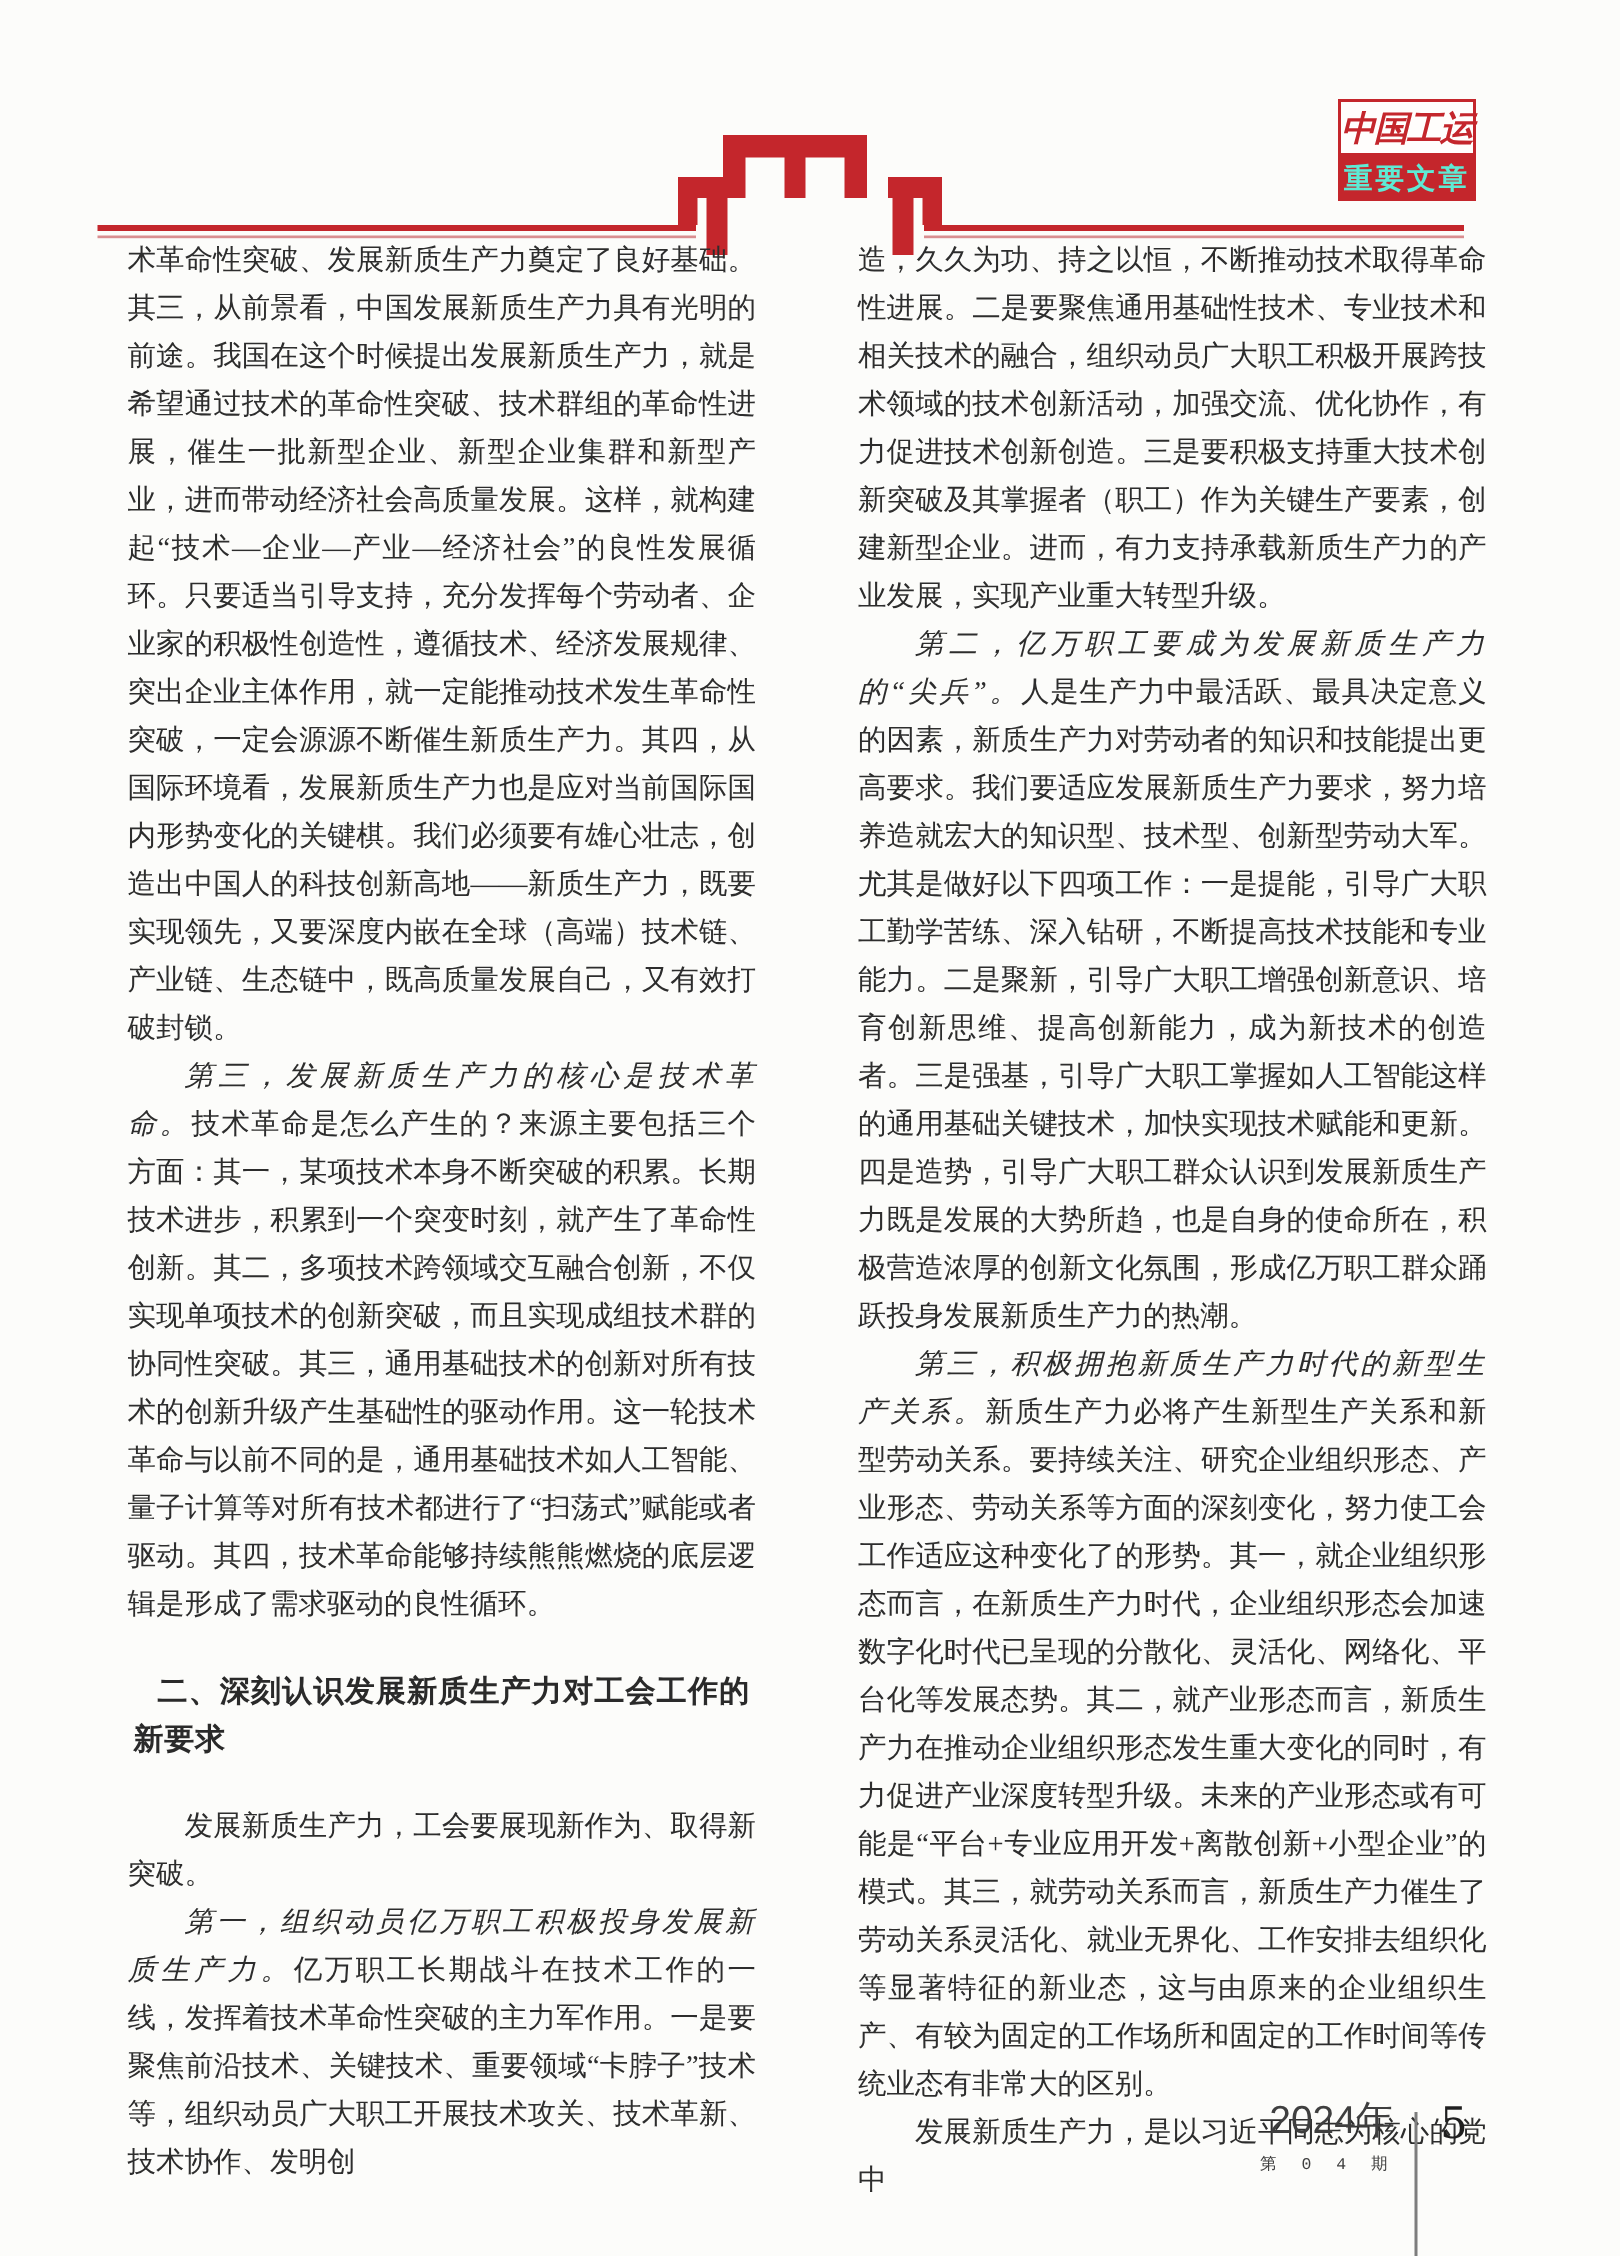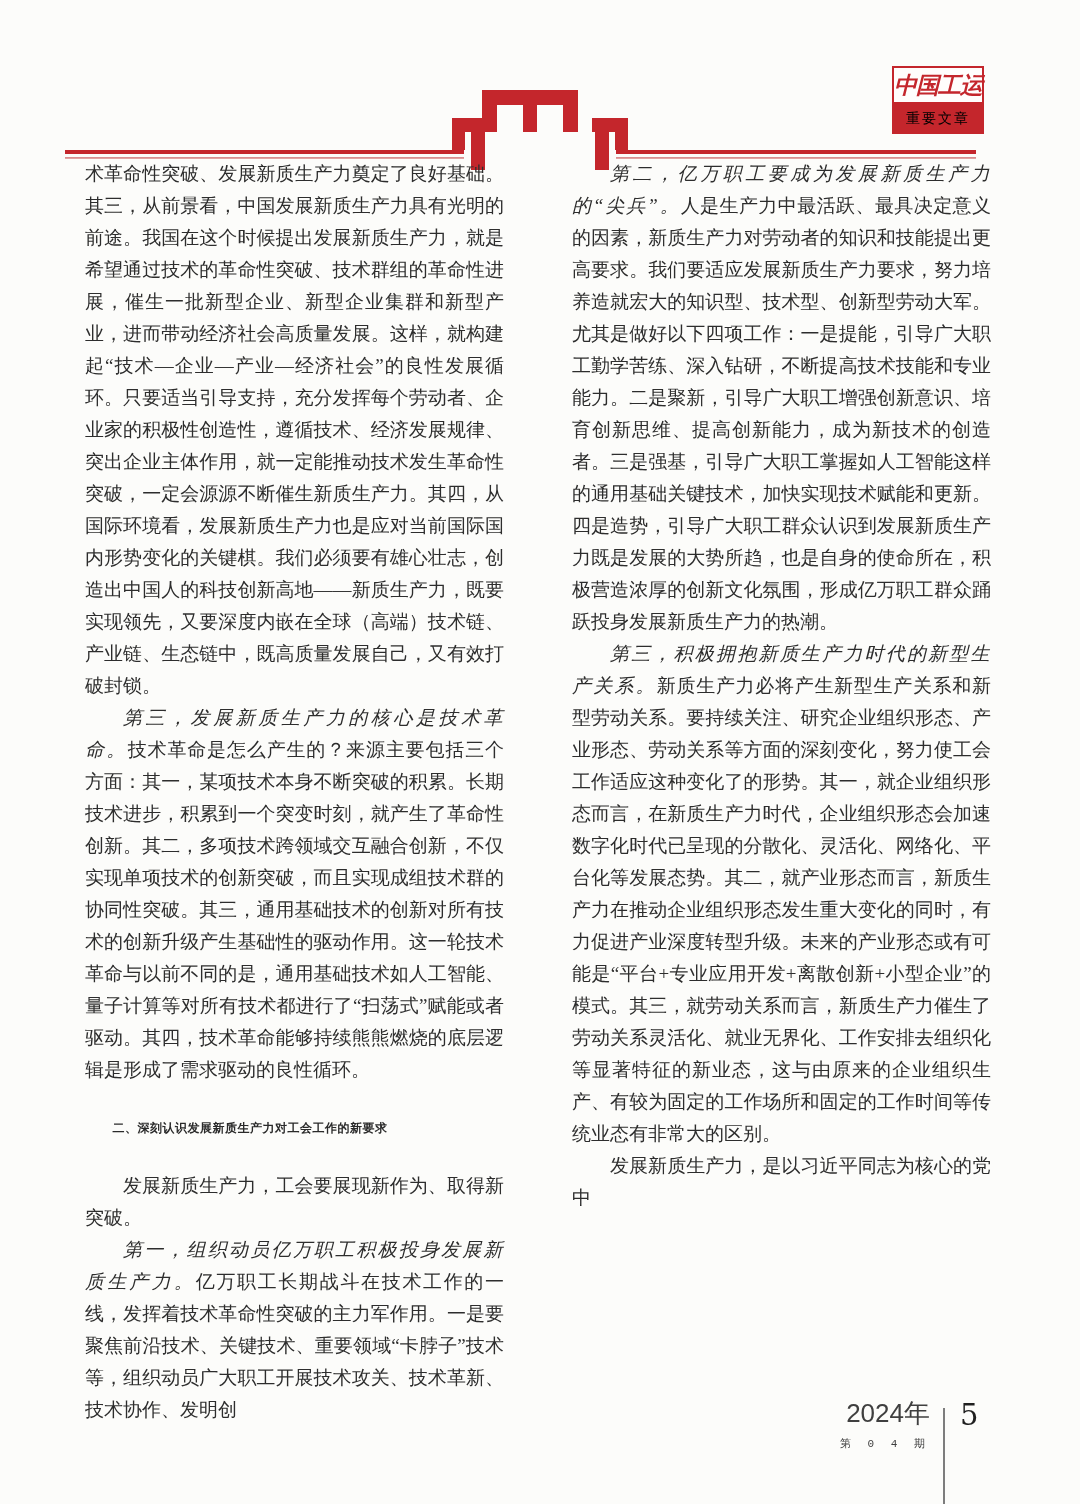--- a/index.html
+++ b/index.html
@@ -15,43 +15,43 @@
   .logo{position:absolute;left:892px;top:66px;width:92px;}
   .logo-brand{
     box-sizing:border-box;height:38px;
     background:#fffdfc;border:2px solid var(--accent,#c4262c);
     color:var(--accent,#c4262c);
     display:flex;align-items:center;justify-content:center;
     font-family:"DejaVu Serif",serif;font-style:italic;font-weight:bold;
     font-size:23px;letter-spacing:-1px;white-space:nowrap;
   }
   .logo-tag{
-    height:30px;background:var(--accent,#c4262c);color:#000000;
+    height:30px;background:var(--accent,#c4262c);color:#5eead4;
     display:flex;align-items:center;justify-content:center;
-    font-family:"Liberation Sans","DejaVu Sans",sans-serif;font-weight:normal;
-    font-size:14px;letter-spacing:2px;white-space:nowrap;
+    font-family:"Liberation Sans","DejaVu Sans",sans-serif;font-weight:bold;
+    font-size:19px;letter-spacing:2px;white-space:nowrap;
   }
   
   .content{
     position:absolute;left:85px;top:158px;width:906px;
     display:flex;gap:68px;
   }
   .col{
     width:431px;
     text-align:justify;
     font-size:19px;line-height:32px;
     color:#2d2d2d;
   }
   .body-para{margin:0;}
   .body-para.indent{text-indent:2em;}
   .lead-kai{font-style:italic;letter-spacing:1.5px;}
   .section-heading{
     font-family:"Liberation Sans","DejaVu Sans",sans-serif;
-    font-size:12px;font-weight:bold;color:#2a2a2a;
-    margin:26px 18px 26px;text-indent:0.8em;letter-spacing:0.5px;
+    font-size:20px;font-weight:bold;color:#2a2a2a;
+    margin:26px 4px 26px;text-indent:0.8em;letter-spacing:0.5px;
   }
   
   .footer{position:absolute;left:760px;top:1398px;width:320px;height:106px;}
   .footer-meta{position:absolute;right:150px;top:0;text-align:right;color:#3f3f3f;}
   .footer-year{
     font-family:"Liberation Sans","DejaVu Sans",sans-serif;
     font-size:26px;line-height:30px;
   }
   .footer-issue{
     font-family:Liberation Mono, monospace;
@@ -104,20 +104,21 @@
 
   <div class="content">
     <div class="col" id="left-col">
         <p class="body-para">术革命性突破、发展新质生产力奠定了良好基础。其三，从前景看，中国发展新质生产力具有光明的前途。我国在这个时候提出发展新质生产力，就是希望通过技术的革命性突破、技术群组的革命性进展，催生一批新型企业、新型企业集群和新型产业，进而带动经济社会高质量发展。这样，就构建起“技术—企业—产业—经济社会”的良性发展循环。只要适当引导支持，充分发挥每个劳动者、企业家的积极性创造性，遵循技术、经济发展规律、突出企业主体作用，就一定能推动技术发生革命性突破，一定会源源不断催生新质生产力。其四，从国际环境看，发展新质生产力也是应对当前国际国内形势变化的关键棋。我们必须要有雄心壮志，创造出中国人的科技创新高地——新质生产力，既要实现领先，又要深度内嵌在全球（高端）技术链、产业链、生态链中，既高质量发展自己，又有效打破封锁。</p>
         <p class="body-para indent"><span class="lead-kai">第三，发展新质生产力的核心是技术革命。</span>技术革命是怎么产生的？来源主要包括三个方面：其一，某项技术本身不断突破的积累。长期技术进步，积累到一个突变时刻，就产生了革命性创新。其二，多项技术跨领域交互融合创新，不仅实现单项技术的创新突破，而且实现成组技术群的协同性突破。其三，通用基础技术的创新对所有技术的创新升级产生基础性的驱动作用。这一轮技术革命与以前不同的是，通用基础技术如人工智能、量子计算等对所有技术都进行了“扫荡式”赋能或者驱动。其四，技术革命能够持续熊熊燃烧的底层逻辑是形成了需求驱动的良性循环。</p>
         <h2 class="section-heading">二、深刻认识发展新质生产力对工会工作的新要求</h2>
         <p class="body-para indent">发展新质生产力，工会要展现新作为、取得新突破。</p>
         <p class="body-para indent"><span class="lead-kai">第一，组织动员亿万职工积极投身发展新质生产力。</span>亿万职工长期战斗在技术工作的一线，发挥着技术革命性突破的主力军作用。一是要聚焦前沿技术、关键技术、重要领域“卡脖子”技术等，组织动员广大职工开展技术攻关、技术革新、技术协作、发明创</p>
       </div>
     <div class="col" id="right-col">
+        <p class="body-para">造，久久为功、持之以恒，不断推动技术取得革命性进展。二是要聚焦通用基础性技术、专业技术和相关技术的融合，组织动员广大职工积极开展跨技术领域的技术创新活动，加强交流、优化协作，有力促进技术创新创造。三是要积极支持重大技术创新突破及其掌握者（职工）作为关键生产要素，创建新型企业。进而，有力支持承载新质生产力的产业发展，实现产业重大转型升级。</p>
         <p class="body-para indent"><span class="lead-kai">第二，亿万职工要成为发展新质生产力的“尖兵”。</span>人是生产力中最活跃、最具决定意义的因素，新质生产力对劳动者的知识和技能提出更高要求。我们要适应发展新质生产力要求，努力培养造就宏大的知识型、技术型、创新型劳动大军。尤其是做好以下四项工作：一是提能，引导广大职工勤学苦练、深入钻研，不断提高技术技能和专业能力。二是聚新，引导广大职工增强创新意识、培育创新思维、提高创新能力，成为新技术的创造者。三是强基，引导广大职工掌握如人工智能这样的通用基础关键技术，加快实现技术赋能和更新。四是造势，引导广大职工群众认识到发展新质生产力既是发展的大势所趋，也是自身的使命所在，积极营造浓厚的创新文化氛围，形成亿万职工群众踊跃投身发展新质生产力的热潮。</p>
         <p class="body-para indent"><span class="lead-kai">第三，积极拥抱新质生产力时代的新型生产关系。</span>新质生产力必将产生新型生产关系和新型劳动关系。要持续关注、研究企业组织形态、产业形态、劳动关系等方面的深刻变化，努力使工会工作适应这种变化了的形势。其一，就企业组织形态而言，在新质生产力时代，企业组织形态会加速数字化时代已呈现的分散化、灵活化、网络化、平台化等发展态势。其二，就产业形态而言，新质生产力在推动企业组织形态发生重大变化的同时，有力促进产业深度转型升级。未来的产业形态或有可能是“平台+专业应用开发+离散创新+小型企业”的模式。其三，就劳动关系而言，新质生产力催生了劳动关系灵活化、就业无界化、工作安排去组织化等显著特征的新业态，这与由原来的企业组织生产、有较为固定的工作场所和固定的工作时间等传统业态有非常大的区别。</p>
         <p class="body-para indent">发展新质生产力，是以习近平同志为核心的党中</p>
       </div>
   </div>
 
   <div class="footer">
     <div class="footer-meta">
       <div class="footer-year">2024年</div>
       <div class="footer-issue">第 0 4 期</div>

